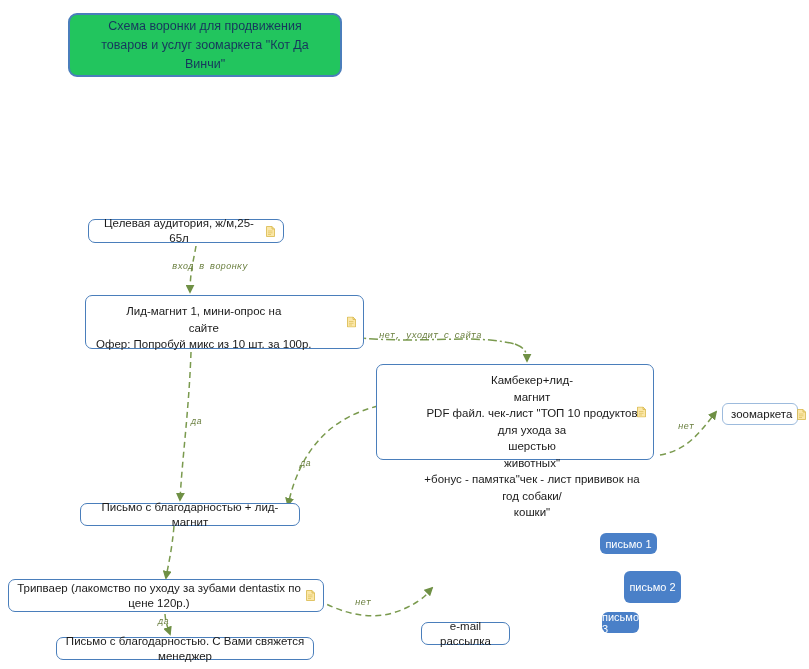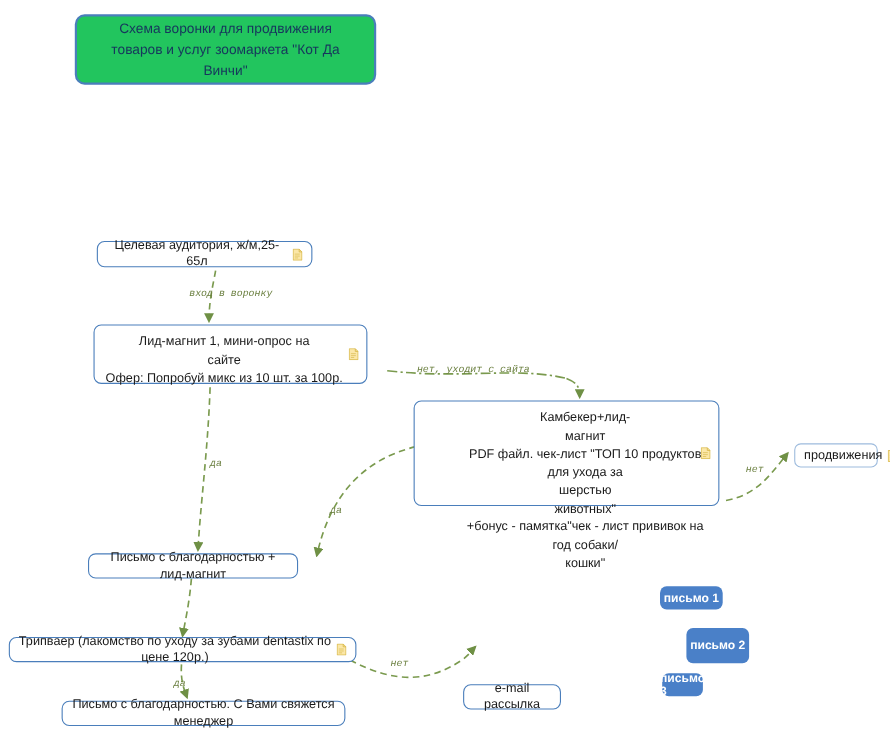--- a/index.html
+++ b/index.html
@@ -76,21 +76,21 @@
 
   
   .pill {
     position: absolute;
     box-sizing: border-box;
     background: #4a80c8;
     border: none;
     border-radius: 6px;
     color: #ffffff;
     font-size: 11px;
-    font-weight: bold;
+    font-weight: normal;
     display: flex;
     align-items: center;
     justify-content: center;
     z-index: 5;
     cursor: pointer;
   }
 
   
   .note-icon {
     display: inline-block;
@@ -172,21 +172,21 @@
     <span class="txt">Целевая аудитория, ж/м,25-65л</span>
     <span class="note-icon">
       <svg width="9" height="11" viewBox="0 0 9 11">
         <path d="M0.5 0.5 H6 L8.5 3 V10.5 H0.5 Z" fill="#fbe7a8" stroke="#d8b84a" stroke-width="0.8"></path>
         <path d="M6 0.5 V3 H8.5" fill="none" stroke="#d8b84a" stroke-width="0.8"></path>
         <path d="M2 5 H6.5 M2 6.8 H6.5 M2 8.5 H5" stroke="#d8b84a" stroke-width="0.6"></path>
       </svg>
     </span>
   </div>
 
-  <div class="node block" style="left:85px; top:295px; width:249px; height:54px;">
+  <div class="node block" style="left:85px; top:295px; width:279px; height:54px;">
     <span class="txt">Лид-магнит 1, мини-опрос на
 сайте
 Офер: Попробуй микс из 10 шт. за 100р.</span>
     <span class="note-icon floating">
       <svg width="9" height="11" viewBox="0 0 9 11">
         <path d="M0.5 0.5 H6 L8.5 3 V10.5 H0.5 Z" fill="#fbe7a8" stroke="#d8b84a" stroke-width="0.8"></path>
         <path d="M6 0.5 V3 H8.5" fill="none" stroke="#d8b84a" stroke-width="0.8"></path>
         <path d="M2 5 H6.5 M2 6.8 H6.5 M2 8.5 H5" stroke="#d8b84a" stroke-width="0.6"></path>
       </svg>
     </span>
@@ -203,35 +203,35 @@
     <span class="note-icon floating">
       <svg width="9" height="11" viewBox="0 0 9 11">
         <path d="M0.5 0.5 H6 L8.5 3 V10.5 H0.5 Z" fill="#fbe7a8" stroke="#d8b84a" stroke-width="0.8"></path>
         <path d="M6 0.5 V3 H8.5" fill="none" stroke="#d8b84a" stroke-width="0.8"></path>
         <path d="M2 5 H6.5 M2 6.8 H6.5 M2 8.5 H5" stroke="#d8b84a" stroke-width="0.6"></path>
       </svg>
     </span>
   </div>
 
   <div class="node light" style="left:722px; top:403px; width:76px; height:22px;">
-    <span class="txt">продвижения</span>
+    <span class="txt">зоомаркета</span>
     <span class="note-icon">
       <svg width="9" height="11" viewBox="0 0 9 11">
         <path d="M0.5 0.5 H6 L8.5 3 V10.5 H0.5 Z" fill="#fbe7a8" stroke="#d8b84a" stroke-width="0.8"></path>
         <path d="M6 0.5 V3 H8.5" fill="none" stroke="#d8b84a" stroke-width="0.8"></path>
         <path d="M2 5 H6.5 M2 6.8 H6.5 M2 8.5 H5" stroke="#d8b84a" stroke-width="0.6"></path>
       </svg>
     </span>
   </div>
 
-  <div class="node" style="left:80px; top:503px; width:191px; height:23px;">
+  <div class="node" style="left:80px; top:503px; width:220px; height:23px;">
     <span class="txt">Письмо с благодарностью + лид-магнит</span>
   </div>
 
-  <div class="node" style="left:8px; top:579px; width:316px; height:23px;">
+  <div class="node" style="left:8px; top:579px; width:316px; height:33px;">
     <span class="txt">Трипваер (лакомство по уходу за зубами dentastix по цене 120р.)</span>
     <span class="note-icon">
       <svg width="9" height="11" viewBox="0 0 9 11">
         <path d="M0.5 0.5 H6 L8.5 3 V10.5 H0.5 Z" fill="#fbe7a8" stroke="#d8b84a" stroke-width="0.8"></path>
         <path d="M6 0.5 V3 H8.5" fill="none" stroke="#d8b84a" stroke-width="0.8"></path>
         <path d="M2 5 H6.5 M2 6.8 H6.5 M2 8.5 H5" stroke="#d8b84a" stroke-width="0.6"></path>
       </svg>
     </span>
   </div>
 

